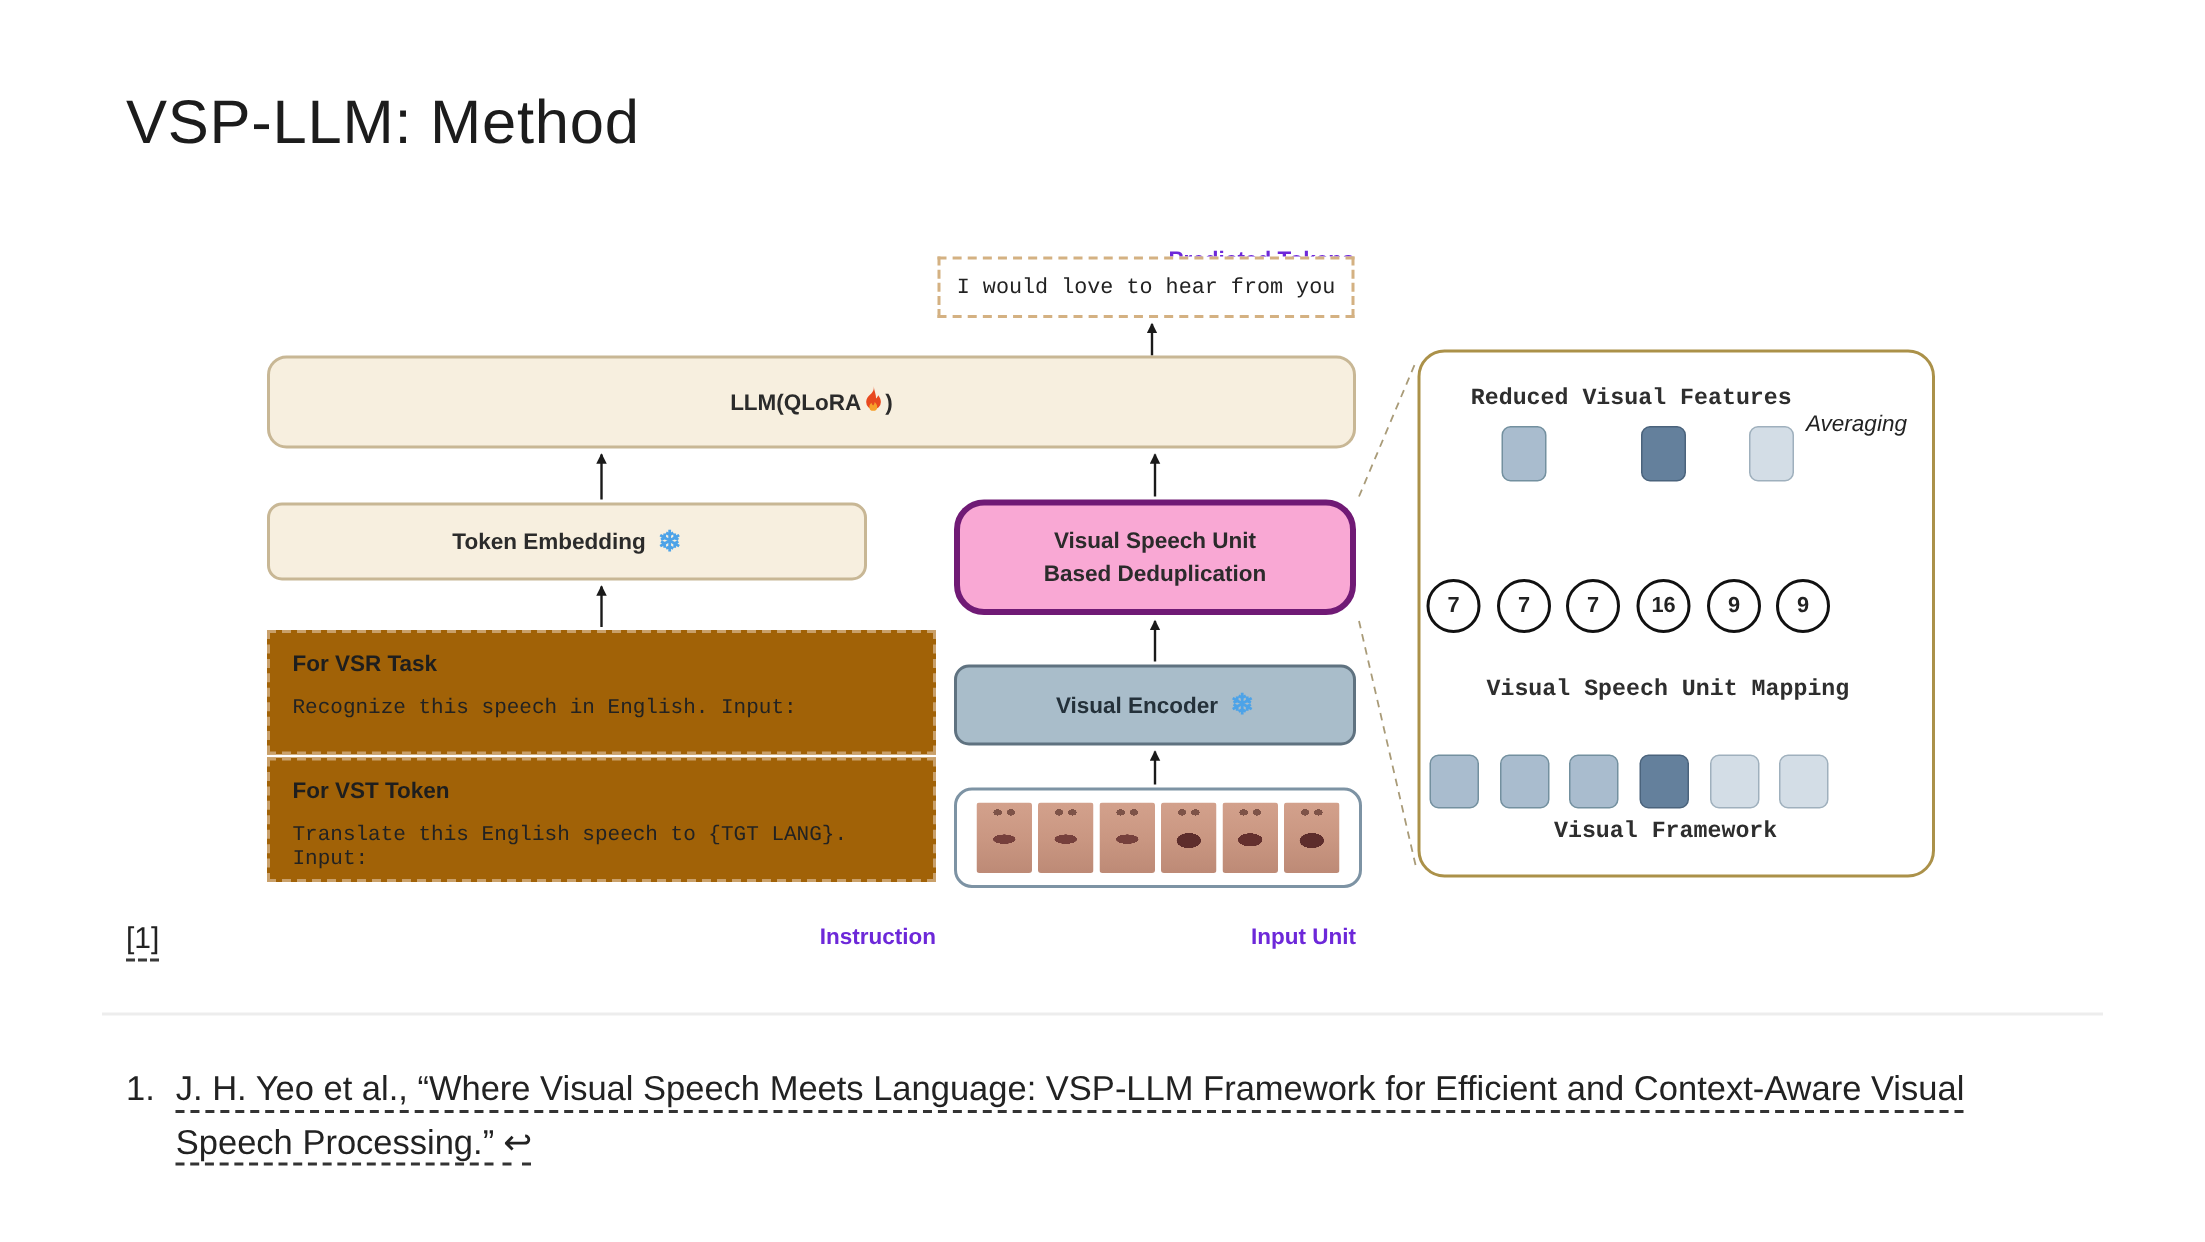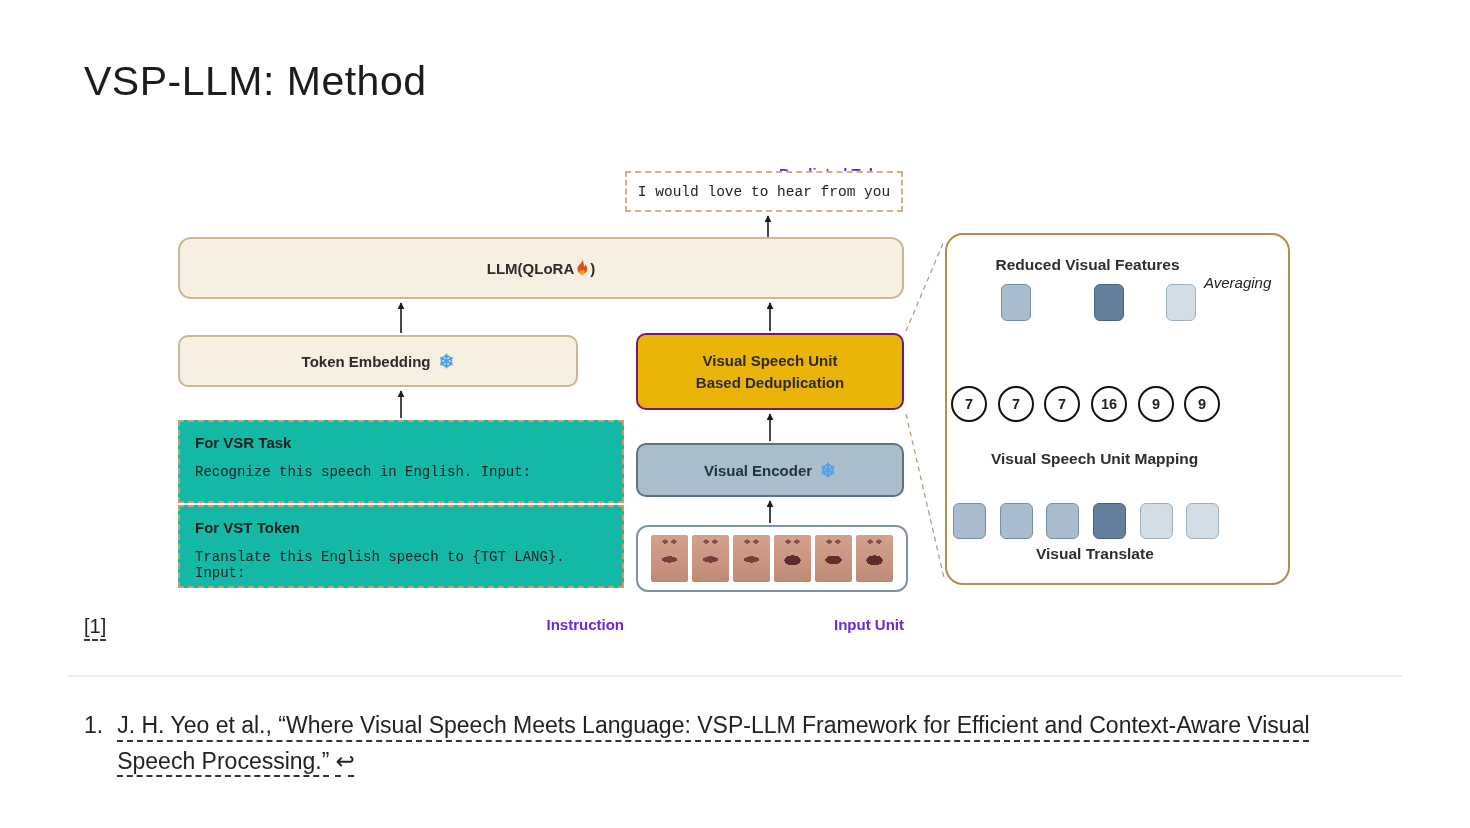--- a/index.html
+++ b/index.html
@@ -40,29 +40,29 @@
   
   .fig-label{font-size:15px;font-weight:600;color:#6d28d9;text-align:right;margin-top:23px;}
   .mono{font-family:"Liberation Mono","DejaVu Sans Mono",monospace;}
 
   .box{box-sizing:border-box;display:flex;align-items:center;justify-content:center;}
   .cream-box{
     background:#f7efdf;border:2px solid #c8b795;border-radius:13px;
     font-size:15px;font-weight:600;color:#2b2b2b;
   }
   .dedup-box{
-    background:#eab308;border:2px solid #701a75;border-radius:10px;
+    background:#f9a8d4;border:4px solid #701a75;border-radius:20px;
     font-size:15px;font-weight:600;color:#2b2b2b;text-align:center;line-height:1.45;
   }
   .encoder-box{
     background:#a9bdca;border:2px solid #5f7280;border-radius:10px;
     font-size:15px;font-weight:600;color:#24313a;
   }
   .dashed-tan{box-sizing:border-box;border:2px dashed #d4b182;background:#fff;}
-  .dashed-instr{box-sizing:border-box;border:2px dashed #c9a06a;background:#14b8a6;padding:12px 15px;}
+  .dashed-instr{box-sizing:border-box;border:2px dashed #c9a06a;background:#a16207;padding:12px 15px;}
   .task-title{font-size:15px;font-weight:700;color:#1e1e1e;}
   .task-prompt{font-size:14px;color:#222;margin-top:13px;}
   .pred-text{font-size:14.5px;color:#222;}
 
   .snowflake{color:#4da3e8;font-size:19px;margin-left:8px;}
   .flame{display:inline-block;vertical-align:-3px;margin:0 1px;}
 
   
   .video-box{
     background:#fff;border:2px solid #7d93a4;border-radius:12px;
@@ -89,21 +89,21 @@
       radial-gradient(ellipse 4px 3px at 62% 14%, #7e5348 70%, rgba(0,0,0,0) 71%),
       radial-gradient(ellipse 13px 7px at 50% 53%, #64302e 62%, rgba(0,0,0,0) 63%),
       linear-gradient(180deg,#d3a18c 0%,#c99681 55%,#bd8a76 100%);
   }
 
   
   .panel{
     box-sizing:border-box;left:945px;top:233px;width:345px;height:352px;
     border:2.5px solid #ab9149;border-radius:18px;background:#fff;
   }
-  .panel-label{font-size:15.5px;font-weight:600;color:#2e2e2e;text-align:center;background:#fff;}
+  .panel-label{font-size:15.5px;font-weight:600;color:#2e2e2e;text-align:center;background:#fff;font-family:Liberation Mono, monospace;}
   .averaging{font-size:15px;font-style:italic;font-weight:500;color:#222;}
   .unit-circle{
     box-sizing:border-box;width:36px;height:36px;border-radius:50%;
     border:2px solid #111;background:#fff;display:flex;align-items:center;justify-content:center;
     font-size:14.5px;font-weight:600;color:#222;
   }
   .sq{box-sizing:border-box;border-radius:6px;}
   .sq-m{background:#a9bcce;border:1.6px solid #73909f;}
   .sq-d{background:#64809c;border:1.6px solid #4a637c;}
   .sq-l{background:#d3dde6;border:1.6px solid #9fb0bd;}
@@ -228,21 +228,21 @@
 
 <div class="abs panel-label" style="left:985px;top:450px;padding:0 6px;">Visual Speech Unit Mapping</div>
 
 <div class="abs sq sq-m" style="left:953px;top:503px;width:33px;height:36px;"></div>
 <div class="abs sq sq-m" style="left:1000px;top:503px;width:33px;height:36px;"></div>
 <div class="abs sq sq-m" style="left:1046px;top:503px;width:33px;height:36px;"></div>
 <div class="abs sq sq-d" style="left:1093px;top:503px;width:33px;height:36px;"></div>
 <div class="abs sq sq-l" style="left:1140px;top:503px;width:33px;height:36px;"></div>
 <div class="abs sq sq-l" style="left:1186px;top:503px;width:33px;height:36px;"></div>
 
-<div class="abs panel-label" style="left:1030px;top:545px;padding:0 6px;">Visual Translate</div>
+<div class="abs panel-label" style="left:1030px;top:545px;padding:0 6px;">Visual Framework</div>
 
 <a class="abs footnote-ref">[1]</a>
 
 <div class="abs divider"></div>
 
 <div class="abs citation-row">
   <span class="citation-number">1.</span>
   <span class="citation-body">
     <span class="citation-link">J. H. Yeo et al., “Where Visual Speech Meets Language: VSP-LLM Framework for Efficient and Context-Aware Visual Speech Processing.”</span><span class="backlink">↩</span>
   </span>

